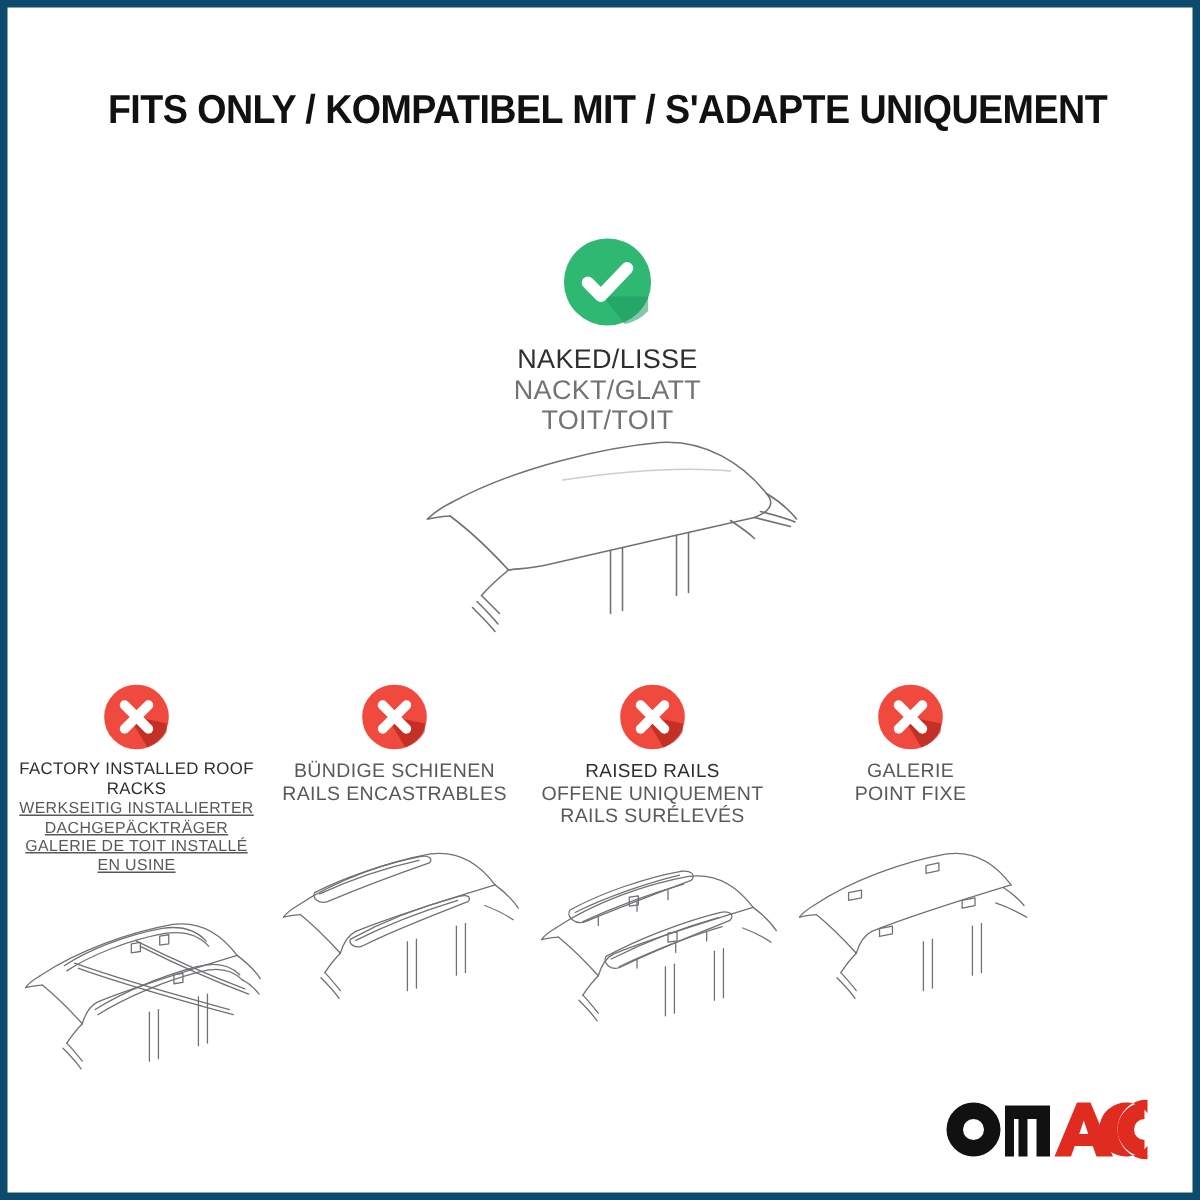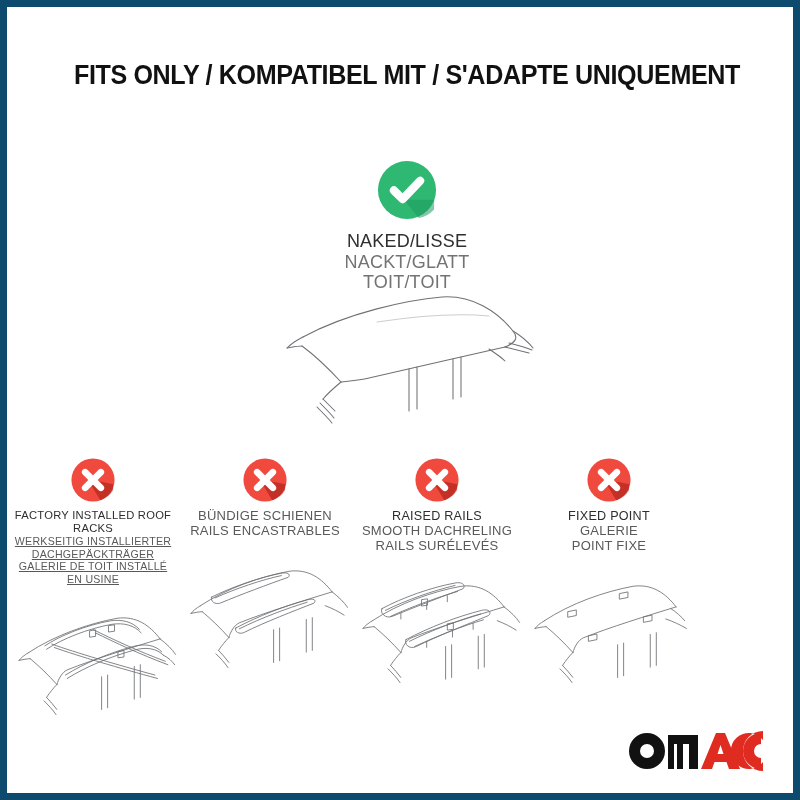--- a/index.html
+++ b/index.html
@@ -9,21 +9,21 @@
   }
   body {
     font-family: "Liberation Sans", sans-serif;
   }
   #page {
     position: relative;
     width: 800px;
     height: 800px;
     background: #ffffff;
     box-sizing: border-box;
-    border: 7px solid #0c4a6e;
+    border: 5px solid #0c4a6e;
     overflow: hidden;
   }
 
   
   .title {
     position: absolute;
     top: 52px;
     left: 0;
     width: 800px;
     text-align: center;
@@ -281,21 +281,21 @@
           <circle cx="32" cy="32" r="30" fill="#f0493e"></circle>
           <path d="M32 32 L60 38 L60 46 A30 30 0 0 1 42 60 L30 40 Z" fill="#a81f18" opacity="0.6"></path>
           <g stroke="#ffffff" stroke-width="9" stroke-linecap="round">
             <line x1="21" y1="21" x2="43" y2="43"></line>
             <line x1="43" y1="21" x2="21" y2="43"></line>
           </g>
         </svg>
       </div>
       <div class="cell-labels">
         <div class="l1">RAISED RAILS</div>
-        <div class="ln">SMOOTH DACHRELING</div>
+        <div class="ln">OFFENE UNIQUEMENT</div>
         <div class="ln">RAILS SURÉLEVÉS</div>
       </div>
       <div class="cell-art">
         <svg viewBox="0 0 200 140" aria-hidden="true">
           <g fill="none" stroke="#6f7175" stroke-width="1" stroke-linejoin="round" stroke-linecap="round">
             <path d="M25 58 C55 38 95 24 128 18 C150 15 166 26 178 42"></path>
             <path d="M25 58 C20 61 16 64 14 67"></path>
             <path d="M14 67 C19 66 23 65 27 65"></path>
             <path d="M27 65 C38 74 48 84 58 95"></path>
             <path d="M58 95 C54 99 50 104 46 110"></path>
@@ -336,21 +336,20 @@
         <svg viewBox="0 0 64 64" aria-hidden="true">
           <circle cx="32" cy="32" r="30" fill="#f0493e"></circle>
           <path d="M32 32 L60 38 L60 46 A30 30 0 0 1 42 60 L30 40 Z" fill="#a81f18" opacity="0.6"></path>
           <g stroke="#ffffff" stroke-width="9" stroke-linecap="round">
             <line x1="21" y1="21" x2="43" y2="43"></line>
             <line x1="43" y1="21" x2="21" y2="43"></line>
           </g>
         </svg>
       </div>
       <div class="cell-labels">
-        <div class="l1">FIXED POINT</div>
         <div class="ln">GALERIE</div>
         <div class="ln">POINT FIXE</div>
       </div>
       <div class="cell-art">
         <svg viewBox="0 0 200 140" aria-hidden="true">
           <g fill="none" stroke="#6f7175" stroke-width="1" stroke-linejoin="round" stroke-linecap="round">
             <path d="M25 58 C55 38 95 24 128 18 C150 15 166 26 178 42"></path>
             <path d="M25 58 C20 61 16 64 14 67"></path>
             <path d="M14 67 C19 66 23 65 27 65"></path>
             <path d="M27 65 C38 74 48 84 58 95"></path>

